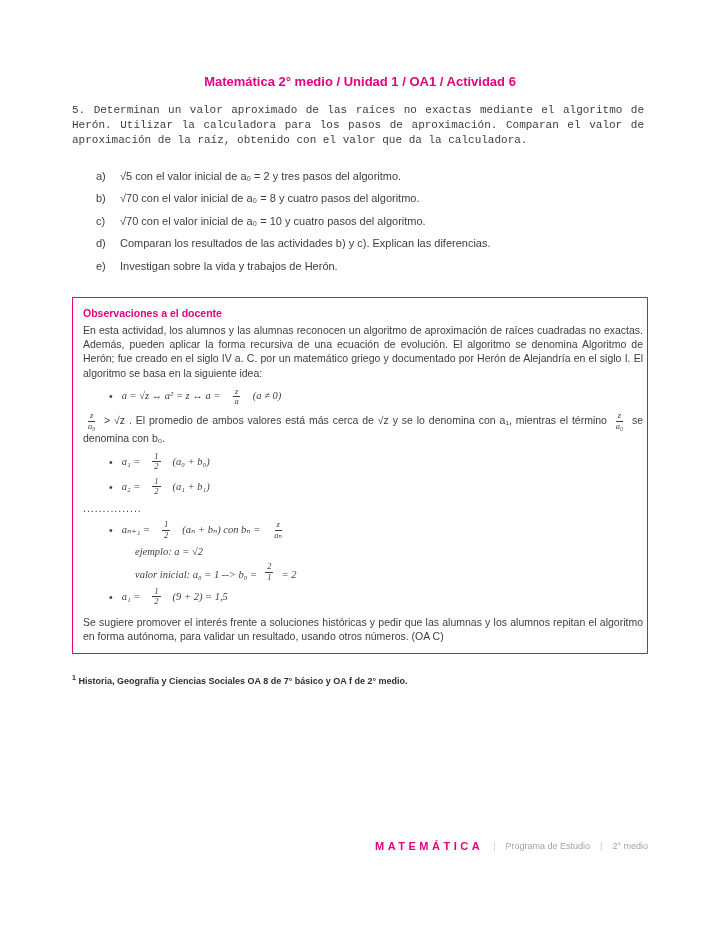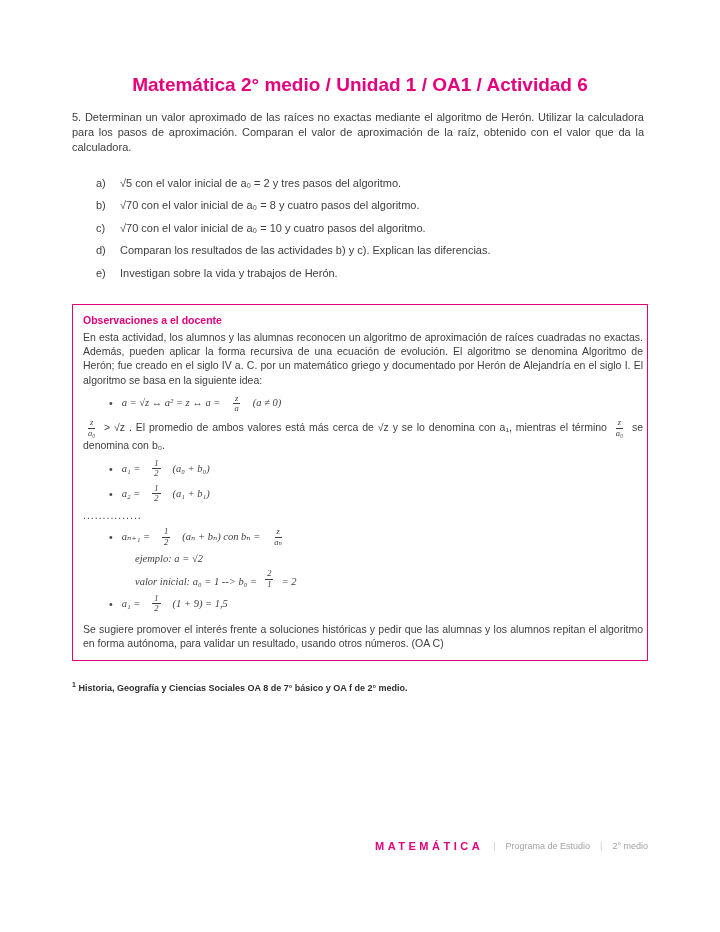--- a/index.html
+++ b/index.html
@@ -4,23 +4,23 @@
 <style>
   html,body{margin:0;padding:0;}
   body{
     width:720px;height:932px;position:relative;overflow:hidden;
     background:#ffffff;color:#3e3e3e;
     font-family:"Liberation Sans","DejaVu Sans",sans-serif;
   }
   .doc{position:absolute;left:72px;right:72px;top:74px;}
   .title{
     margin:0 0 14px 0;text-align:center;color:#e5007d;
-    font-size:19px;font-weight:bold;
+    font-size:13px;font-weight:bold;
   }
-  .intro{margin:0 4px 16px 0;font-size:11px;line-height:1.38;text-align:justify;}
+  .intro{margin:0 4px 16px 0;font-size:11px;line-height:1.38;text-align:justify;font-family:Liberation Mono, monospace;}
   .tasks{margin:0 0 20px 24px;}
   .task{display:flex;gap:10px;font-size:11px;line-height:2.05;}
   .task-label{width:14px;flex:none;}
   .note-box{
     border:1.6px solid #e5007d;padding:8px 0 10px 10px;
     font-size:10.5px;line-height:1.34;
   }
   .note-heading{color:#e5007d;font-weight:bold;font-size:10.5px;margin:0 0 3px 0;}
   .para{margin:0 4px 7px 0;text-align:justify;}
   .para:last-child{margin-bottom:0;}
@@ -157,21 +157,21 @@
       </div>
     </div>
 
     <div class="bullet math">
       <span class="dot">•</span>
       <span>a₁ =</span>
       <span class="frac">
           <span class="num">1</span>
           <span class="den">2</span>
         </span>
-      <span>(1 + 9)  =  1,5</span>
+      <span>(9 + 2)  =  1,5</span>
     </div>
 
     <p class="para suggestion">Se sugiere promover el interés frente a soluciones históricas y pedir que las alumnas y los alumnos repitan el algoritmo en forma autónoma, para validar un resultado, usando otros números.  (OA C)</p>
   </div>
 
   <p class="footnote">
     <sup>1</sup>
     <span>Historia, Geografía y Ciencias Sociales OA 8 de 7° básico y OA f de 2° medio.</span>
   </p>
 

